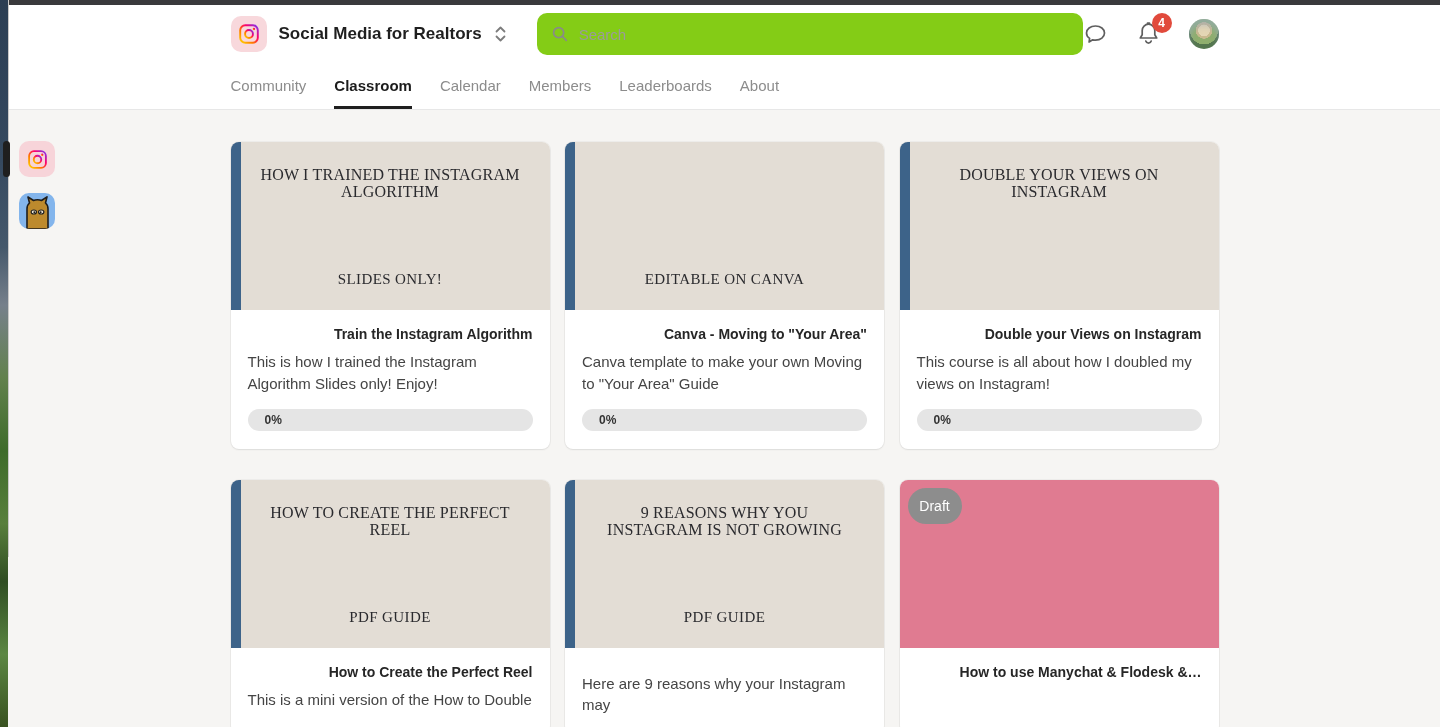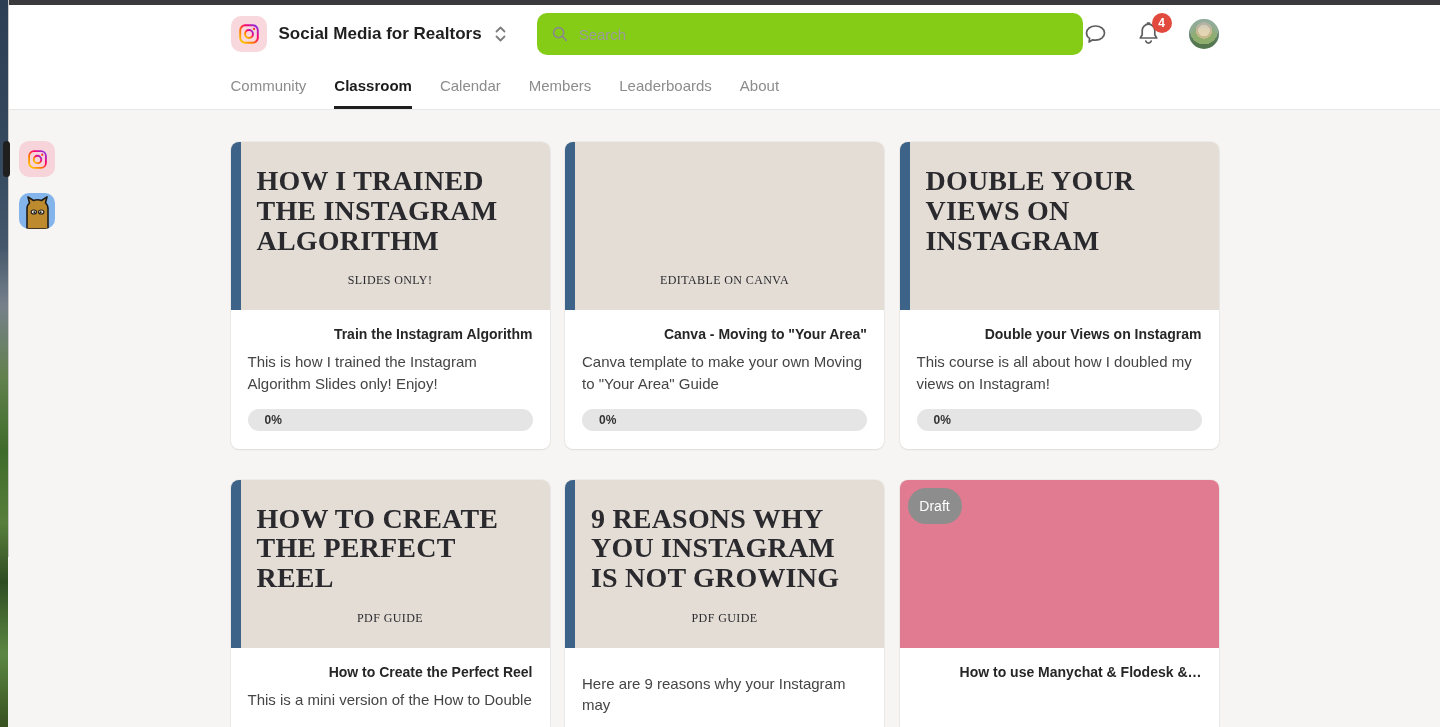--- a/index.html
+++ b/index.html
@@ -41,22 +41,22 @@
   .rail-item.ig { background:#f7d4d9; }
   .rail-item.cat { background:#83b5ec; overflow:hidden; }
   .rail-indicator { position:absolute; left:-16px; top:0; width:7px; height:36px; border-radius:4px; background:#1f1f1f; }
 
   .grid { width:988px; margin:0 auto; padding-top:32px; display:grid; grid-template-columns:repeat(3,319px); justify-content:space-between; row-gap:31px; }
   .card { background:#fff; border-radius:8px; box-shadow:0 1px 2px rgba(0,0,0,.07), 0 0 0 1px rgba(0,0,0,.035); overflow:hidden; cursor:pointer; }
   .cover { position:relative; height:168px; }
   .cover.beige { background:var(--cover-beige,#e3ddd5); }
   .cover.pink { background:var(--cover-pink,#e07b91);padding-left:48px; }
   .cover-bar { position:absolute; left:0; top:0; bottom:0; width:10px; background:var(--cover-bar-blue,#3d6389); }
-  .cover-heading { padding:24px 26px 0; text-align:left; font-family:"Liberation Serif", serif; font-size:28px; line-height:1.07; color:#2a2a2e; letter-spacing:.2px;font-weight:bold; }
-  .cover-sub { position:absolute; left:0; right:0; bottom:22px; text-align:center; font-family:"Liberation Serif", serif; font-size:12px; color:#2a2a2e; letter-spacing:.4px; }
+  .cover-heading { padding:24px 26px 0; text-align:center; font-family:"Liberation Serif", serif; font-size:16px; line-height:1.07; color:#2a2a2e; letter-spacing:.2px; }
+  .cover-sub { position:absolute; left:0; right:0; bottom:22px; text-align:center; font-family:"Liberation Serif", serif; font-size:15px; color:#2a2a2e; letter-spacing:.4px; }
   .draft-badge { position:absolute; left:8px; top:8px; width:54px; height:36px; border-radius:18px; background:var(--draft-gray,#8d8d8d); color:#fff; font-size:14px; display:flex; align-items:center; justify-content:center; }
   .card-body { padding:16px 17px 18px; }
   .card-title { font-size:14px; font-weight:bold; color:#262626; overflow:hidden; white-space:nowrap; text-overflow:clip;text-align:right; }
   .card-desc { margin-top:9px; font-size:15px; color:#454545; line-height:1.45; }
   .progress { margin-top:14px; height:22px; border-radius:12px; background:#e5e5e5; display:flex; align-items:center; }
   .progress span { font-size:12px; font-weight:bold; color:#333; padding-left:17px; }
 
   svg { display:block; }
 </style>
 </head>

